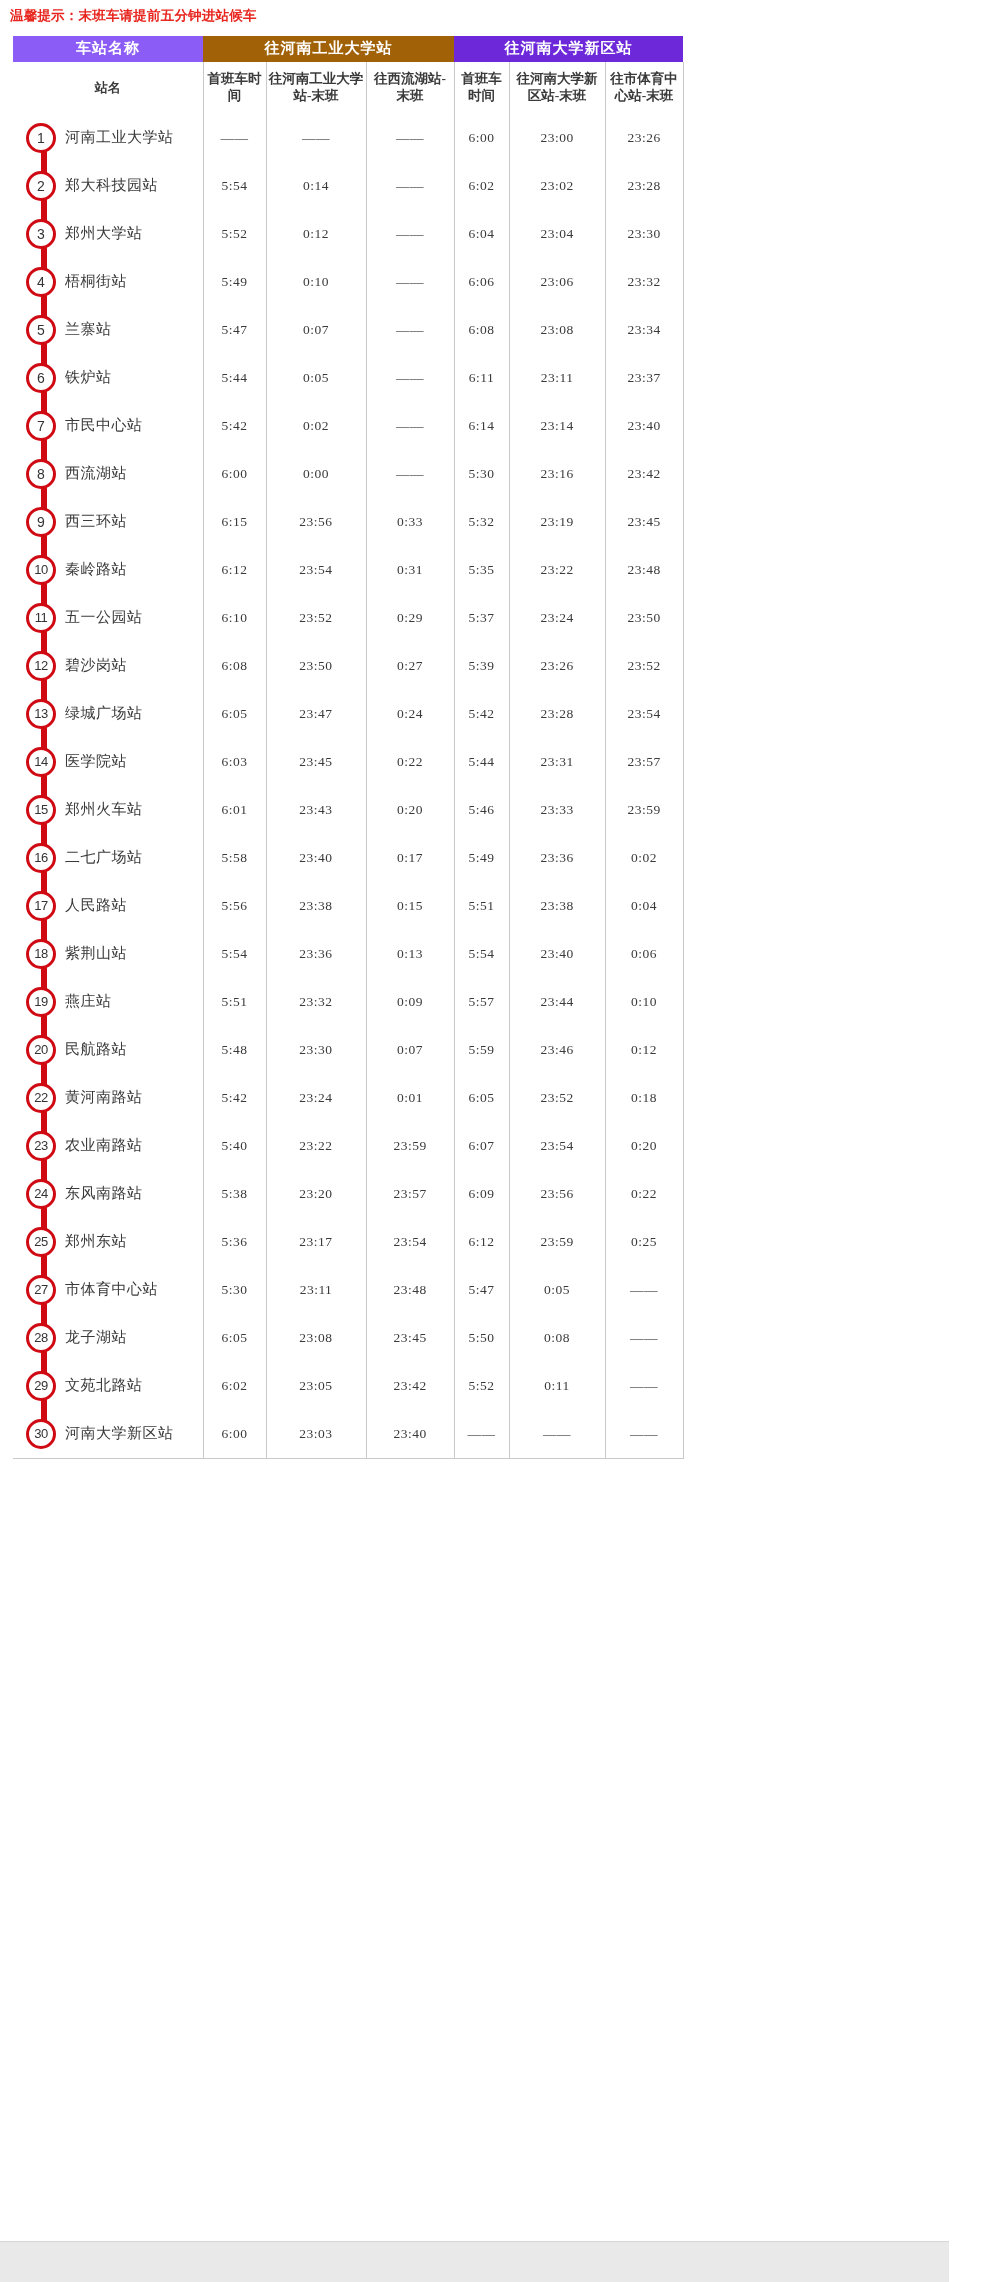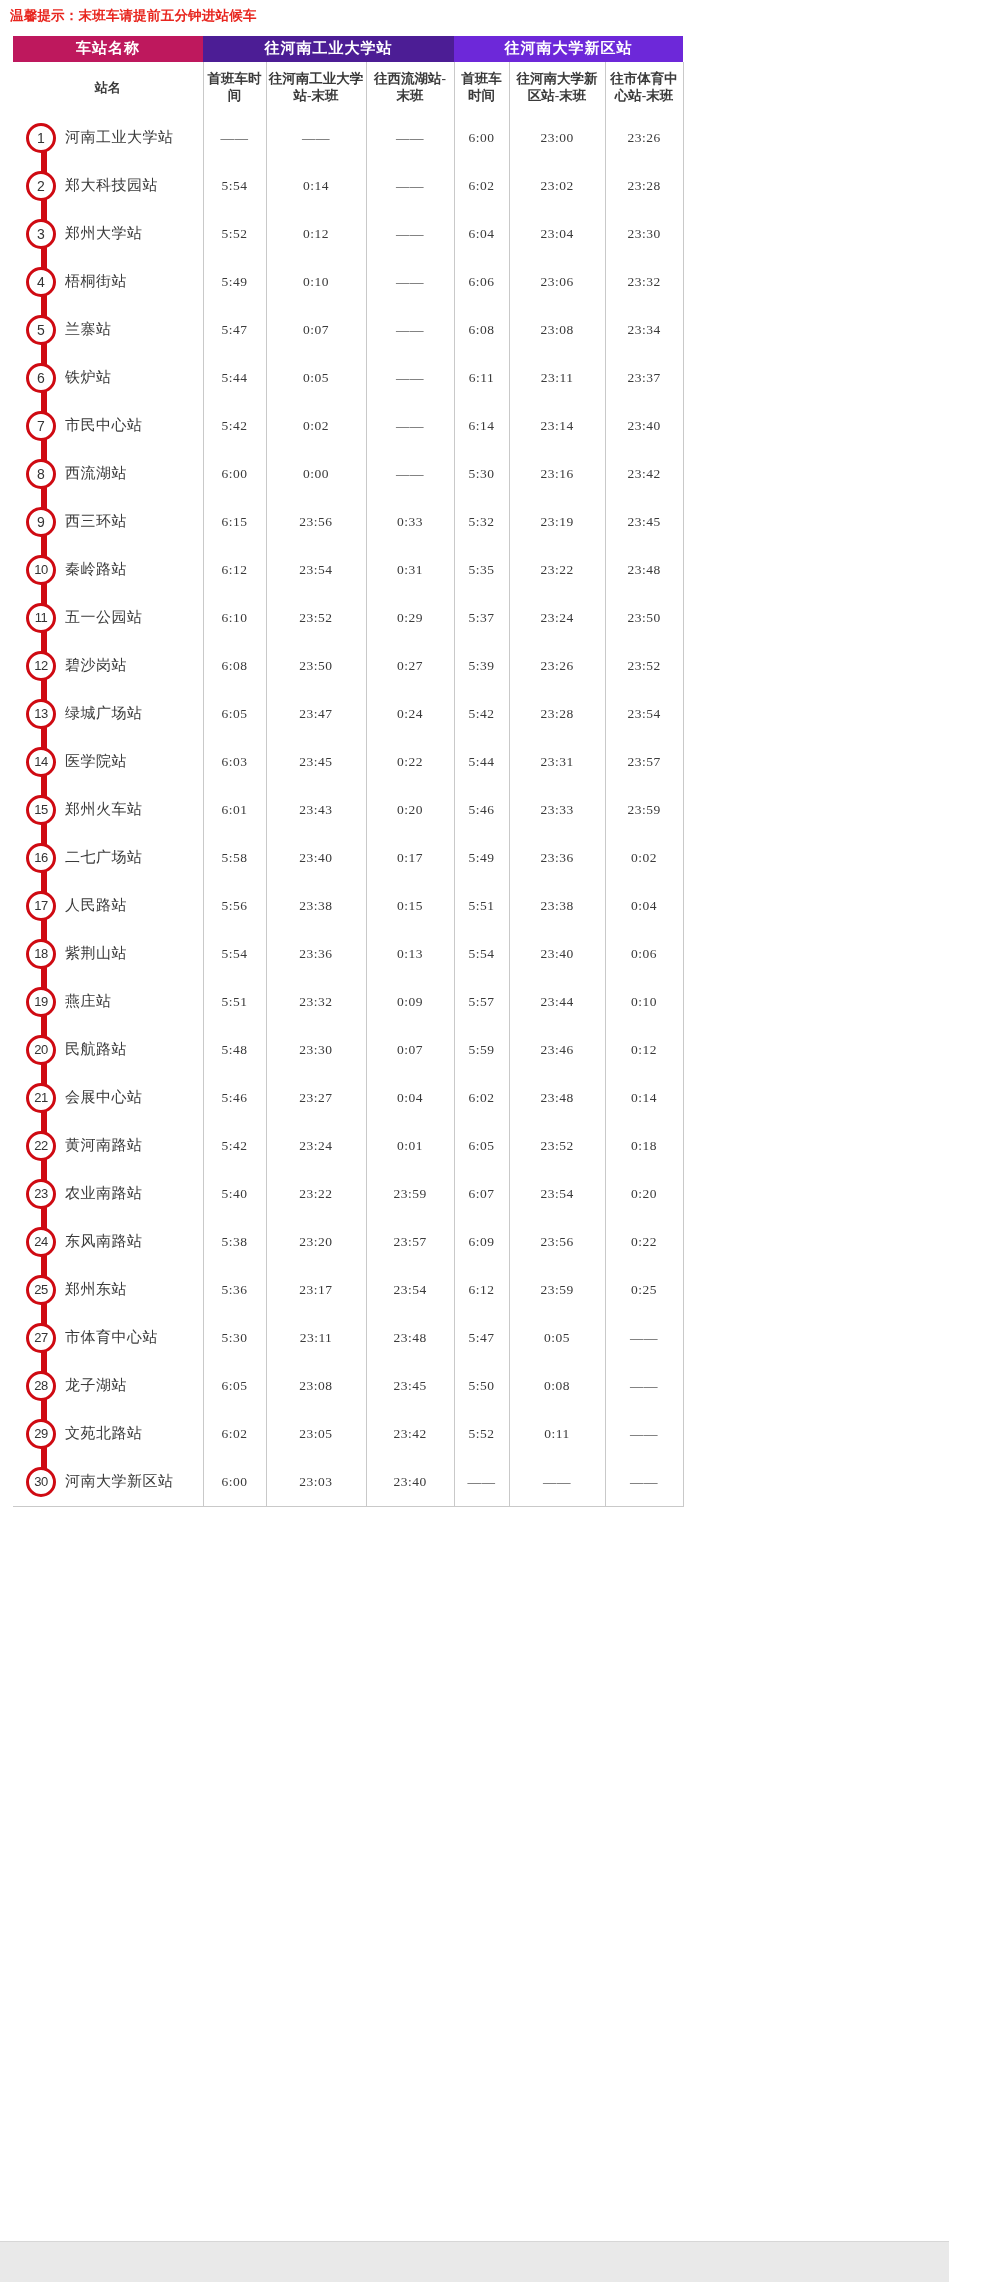--- a/index.html
+++ b/index.html
@@ -47,23 +47,23 @@
     height: 26px;
     color: #ffffff;
     text-align: center;
     vertical-align: middle;
     font-family: "Liberation Serif", "DejaVu Serif", serif;
     font-size: 15px;
     letter-spacing: 1px;
     padding: 0;
     border: none;
   }
-  .grp-name  { background: #be185d; }
+  .grp-name  { background: #8b5cf6; }
   .grp-green { background: #8cc council; }
-  .grp-green { background: #4c1d95; }
+  .grp-green { background: #a16207; }
   .grp-blue  { background: #6d28d9; }
 
   
   .sub {
     height: 48px;
     font-size: 13.5px;
     line-height: 1.22;
     text-align: center;
     vertical-align: middle;
     color: #3a3a3a;
@@ -562,38 +562,20 @@
             <td class="cell">5:59</td>
             <td class="cell">23:46</td>
             <td class="cell">0:12</td>
           </tr>
           <tr>
             <td class="stn">
               <div class="stn-inner">
                 <div class="marker">
                   <div class="seg-up"></div>
                   <div class="seg-dn"></div>
-                  <div class="bullet two-digit">21</div>
-                </div>
-                <span class="stn-label">会展中心站</span>
-              </div>
-            </td>
-            <td class="cell">5:46</td>
-            <td class="cell">23:27</td>
-            <td class="cell">0:04</td>
-            <td class="cell">6:02</td>
-            <td class="cell">23:48</td>
-            <td class="cell">0:14</td>
-          </tr>
-          <tr>
-            <td class="stn">
-              <div class="stn-inner">
-                <div class="marker">
-                  <div class="seg-up"></div>
-                  <div class="seg-dn"></div>
                   <div class="bullet two-digit">22</div>
                 </div>
                 <span class="stn-label">黄河南路站</span>
               </div>
             </td>
             <td class="cell">5:42</td>
             <td class="cell">23:24</td>
             <td class="cell">0:01</td>
             <td class="cell">6:05</td>
             <td class="cell">23:52</td>

